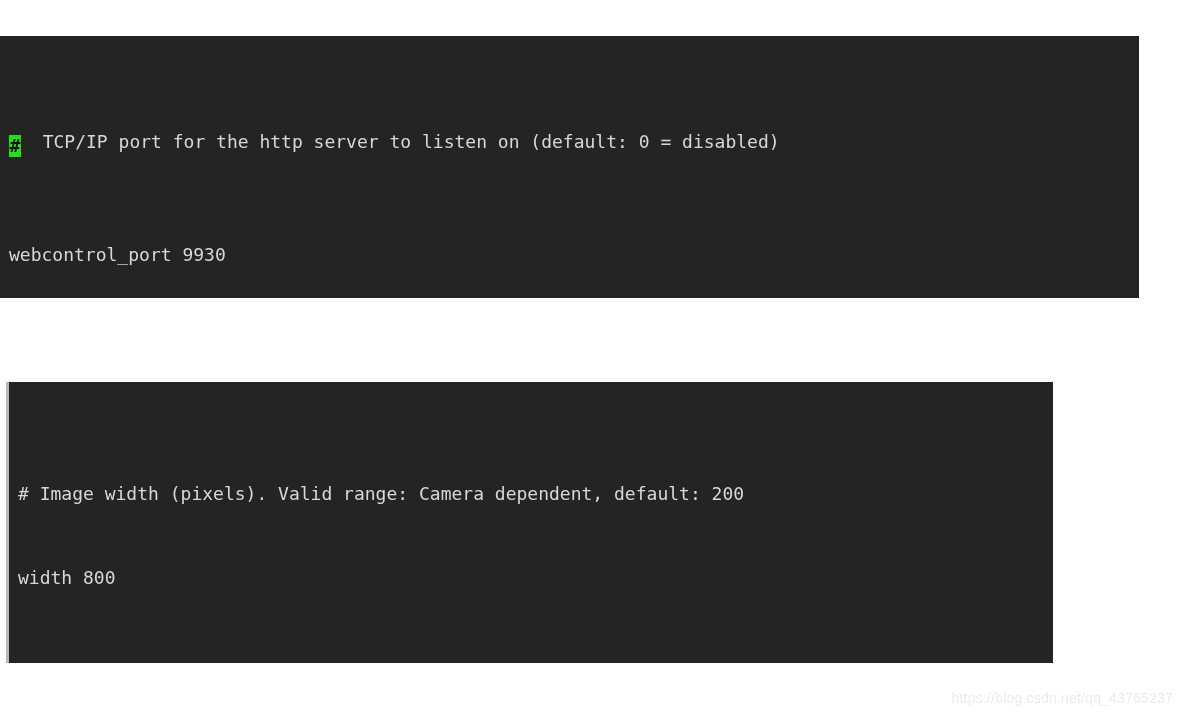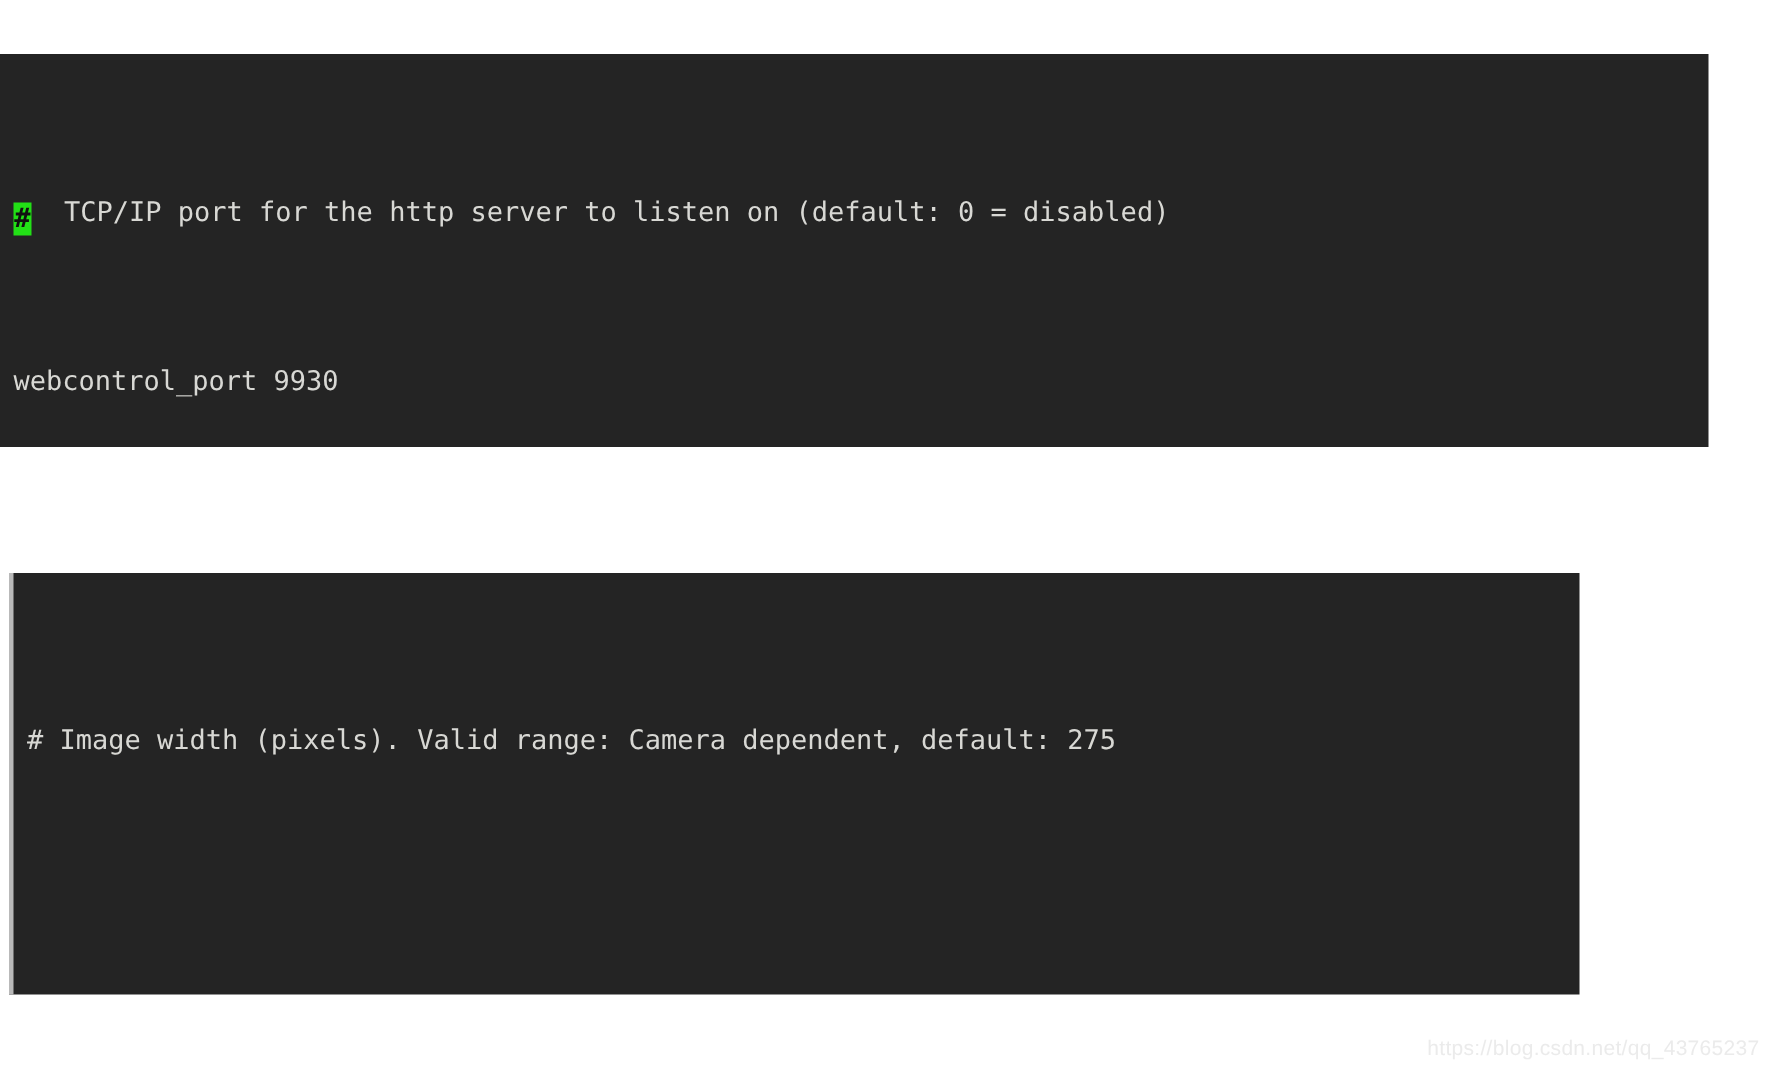--- a/index.html
+++ b/index.html
@@ -93,21 +93,22 @@
   
   
   
   
   
   
 </div>
 
 <div class="terminal-pane" id="pane-imagesize">
 
-  <span class="code-line"># Image width (pixels). Valid range: Camera dependent, default: 275</span>
+  <span class="code-line"># Image width (pixels). Valid range: Camera dependent, default: 200</span>
+  <span class="code-line">width 800</span>
   <span class="code-line blank"></span>
   
   
 
   
 
   
   
   
 </div>

